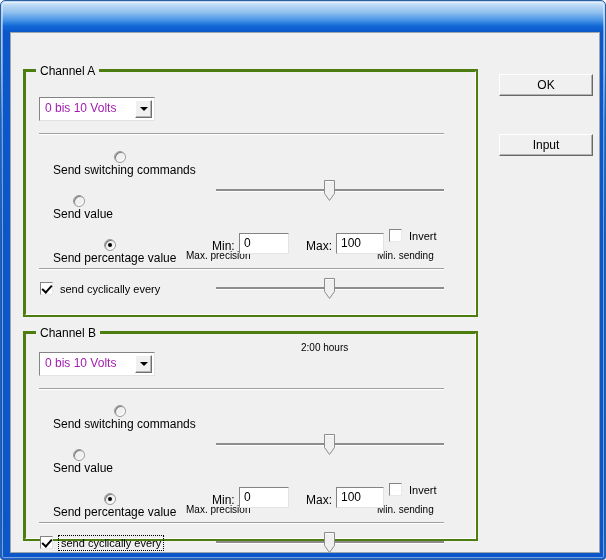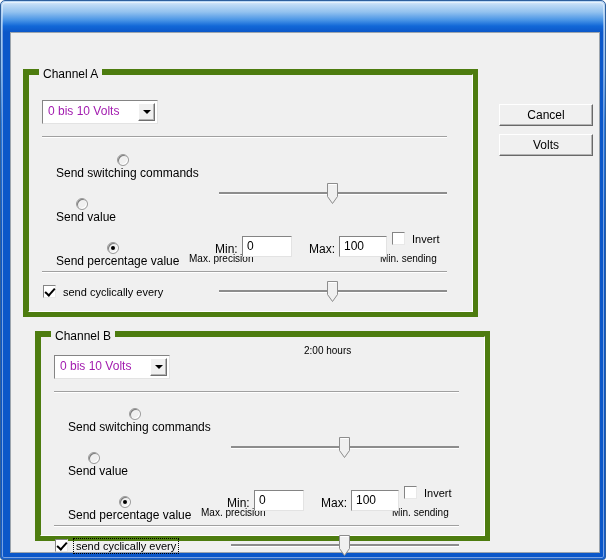--- a/index.html
+++ b/index.html
@@ -79,21 +79,21 @@
     left: 8px; top: 30px;
     width: 590px; height: 521px;
     background: #f0f0f0;
     border: 1px solid #9da5ad;
     box-sizing: border-box;
   }
 
   
   .groupbox {
     position: absolute;
-    border: 6px solid #4d7c0f;
+    border: 3px solid #4d7c0f;
     box-sizing: border-box;
   }
   .groupbox::before{
     content:"";
     position:absolute; left:-1px; top:-1px; right:-1px; bottom:-1px;
     border:1px solid #ffffff;
     border-top-color:transparent; border-left-color:transparent;
     pointer-events:none;
   }
   .group-title {
@@ -287,25 +287,25 @@
 </style>
 </head>
 <body>
 
 <div id="window">
   <div id="frame-inner">
 
 
     <div id="client">
 
-      <div class="dlgbutton" style="left:488px; top:71px;">
-        <span>Cancel</span>
+      <div class="dlgbutton" style="left:488px; top:41px;">
+        <span>OK</span>
       </div>
       <div class="dlgbutton" style="left:488px; top:101px;">
-        <span>Volts</span>
+        <span>Input</span>
       </div>
 
       <div class="groupbox" style="left:12px; top:36px; width:455px; height:248px;">
         <div class="group-title">Channel A</div>
 
         <div class="combo" style="left:13px; top:25px;">
           <div class="combo-text">0 bis 10 Volts</div>
           <div class="combo-arrow">
               <i></i>
             </div>
@@ -365,21 +365,21 @@
             <svg width="11" height="21" viewBox="0 0 11 21">
               <path d="M0.5 0.5 L10.5 0.5 L10.5 13.5 L5.5 20.5 L0.5 13.5 Z" fill="#f0f0f0" stroke="#8d8d8d" stroke-width="1"></path>
               <path d="M1.5 1.5 L9.5 1.5" stroke="#ffffff" stroke-width="1" fill="none"></path>
             </svg>
           </div>
         </div>
 
         <div class="caption" style="left:275px; top:232px;">2:00 hours</div>
       </div>
 
-      <div class="groupbox" style="left:24px; top:298px; width:455px; height:210px;">
+      <div class="groupbox" style="left:12px; top:298px; width:455px; height:210px;">
         <div class="group-title">Channel B</div>
 
         <div class="combo" style="left:13px; top:18px;">
           <div class="combo-text">0 bis 10 Volts</div>
           <div class="combo-arrow">
               <i></i>
             </div>
         </div>
 
         <div class="sep" style="left:13px; top:54px; width:405px;"></div>

